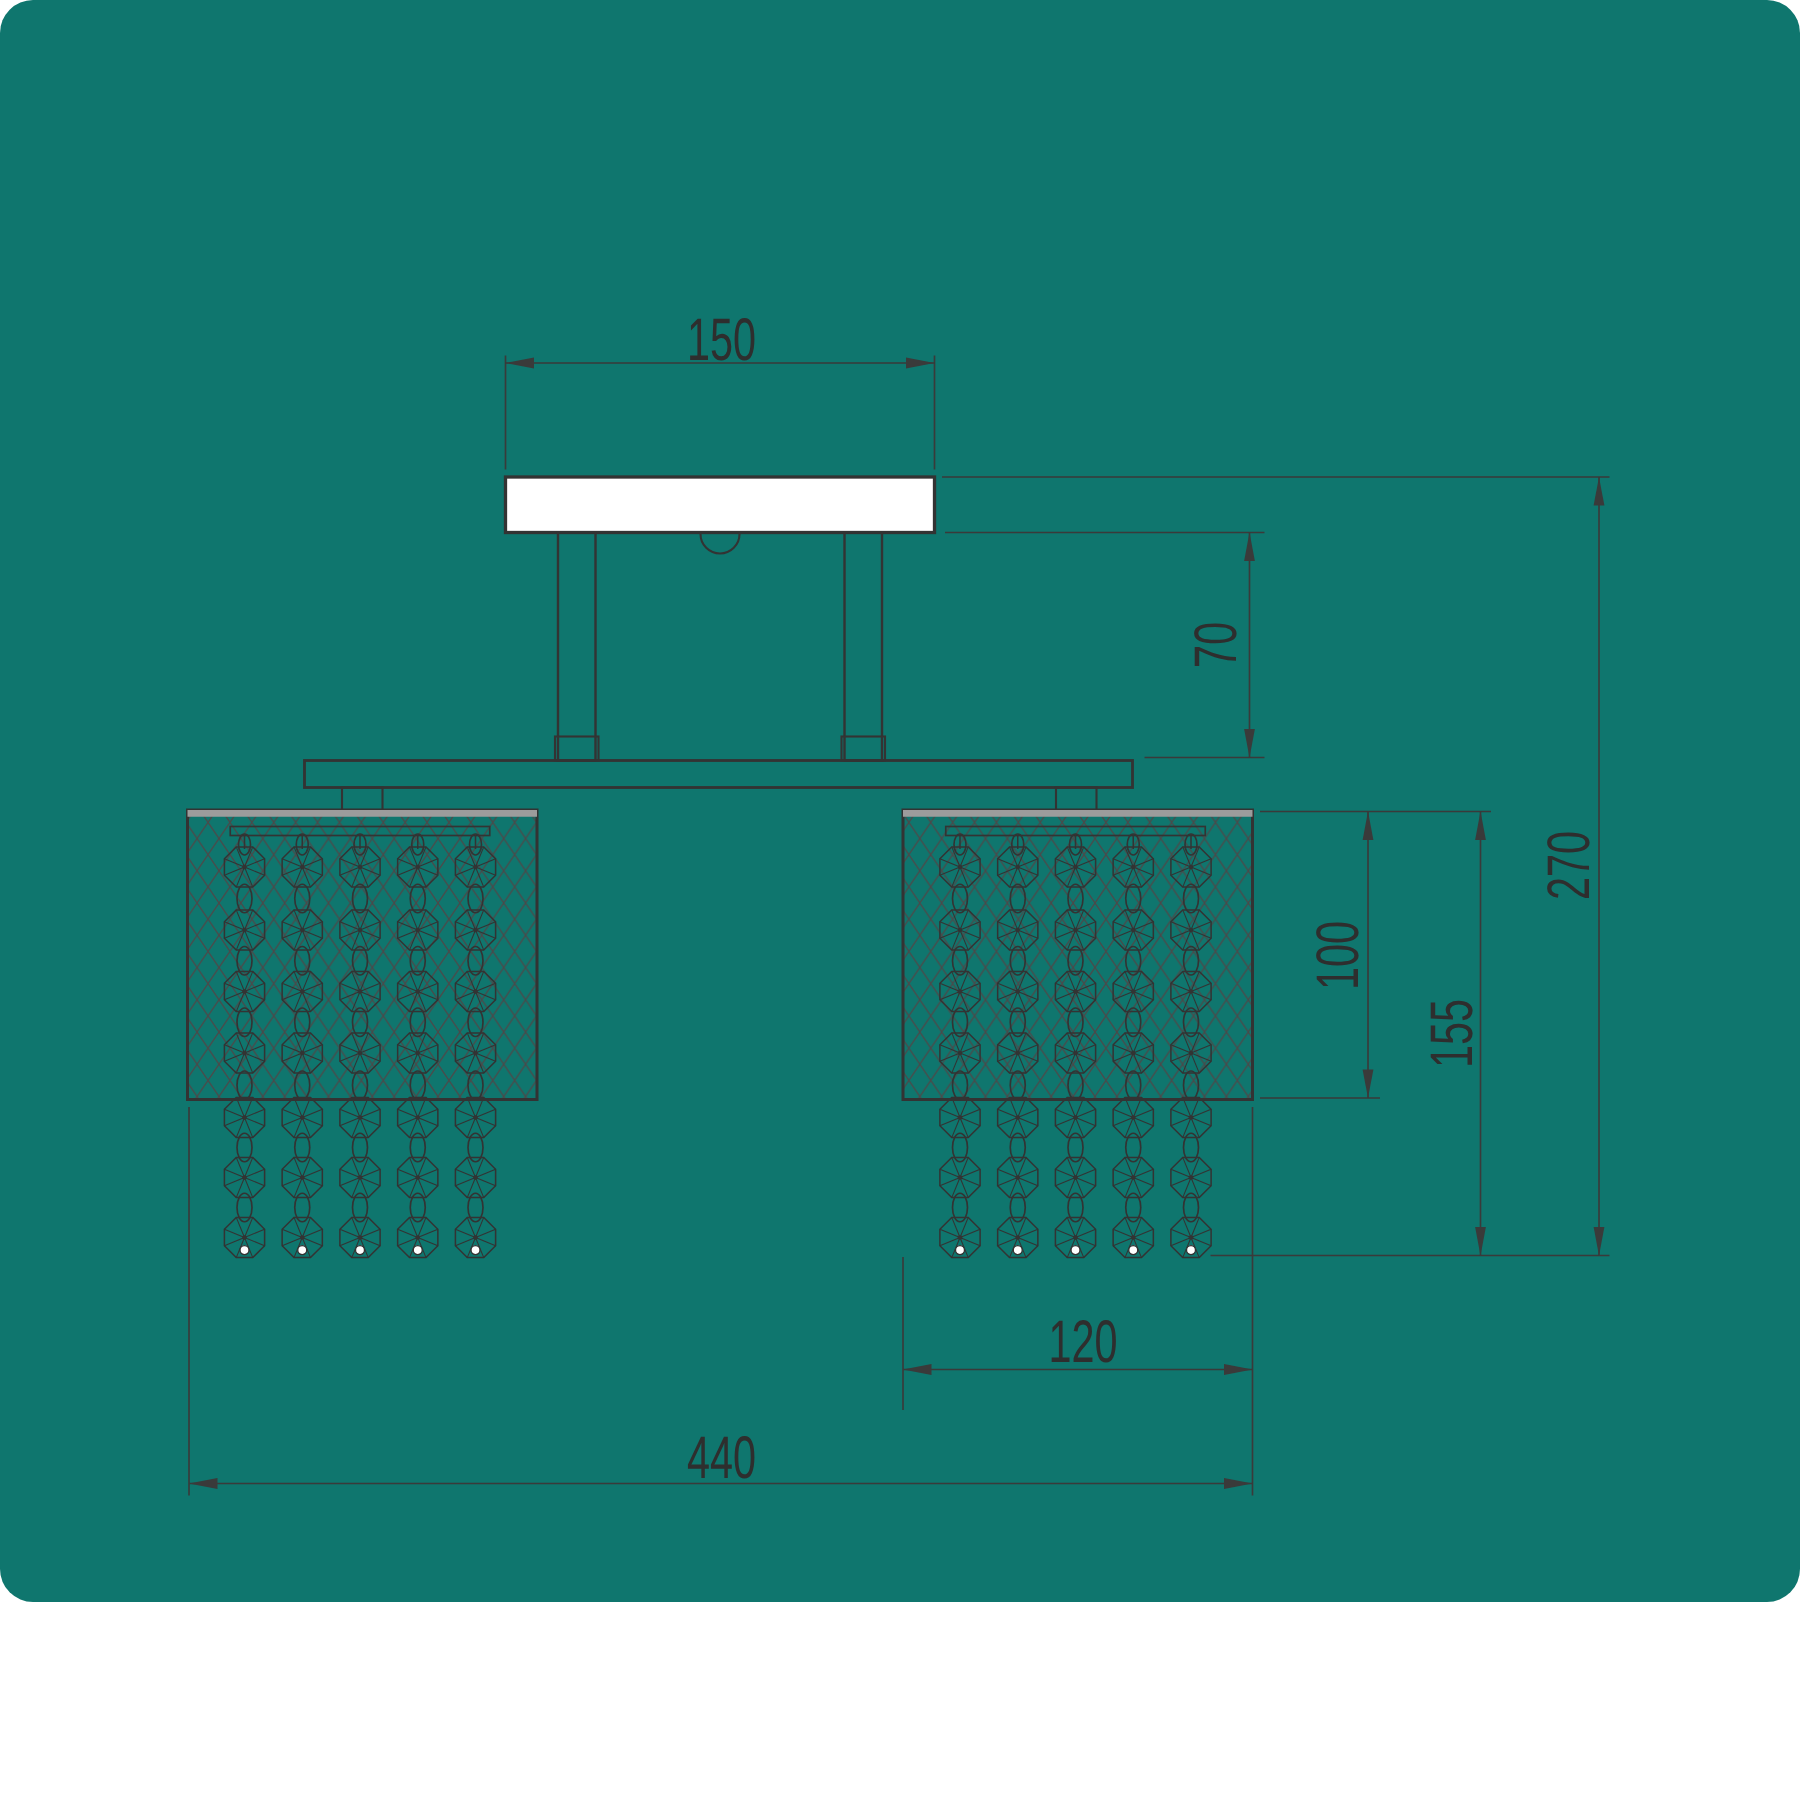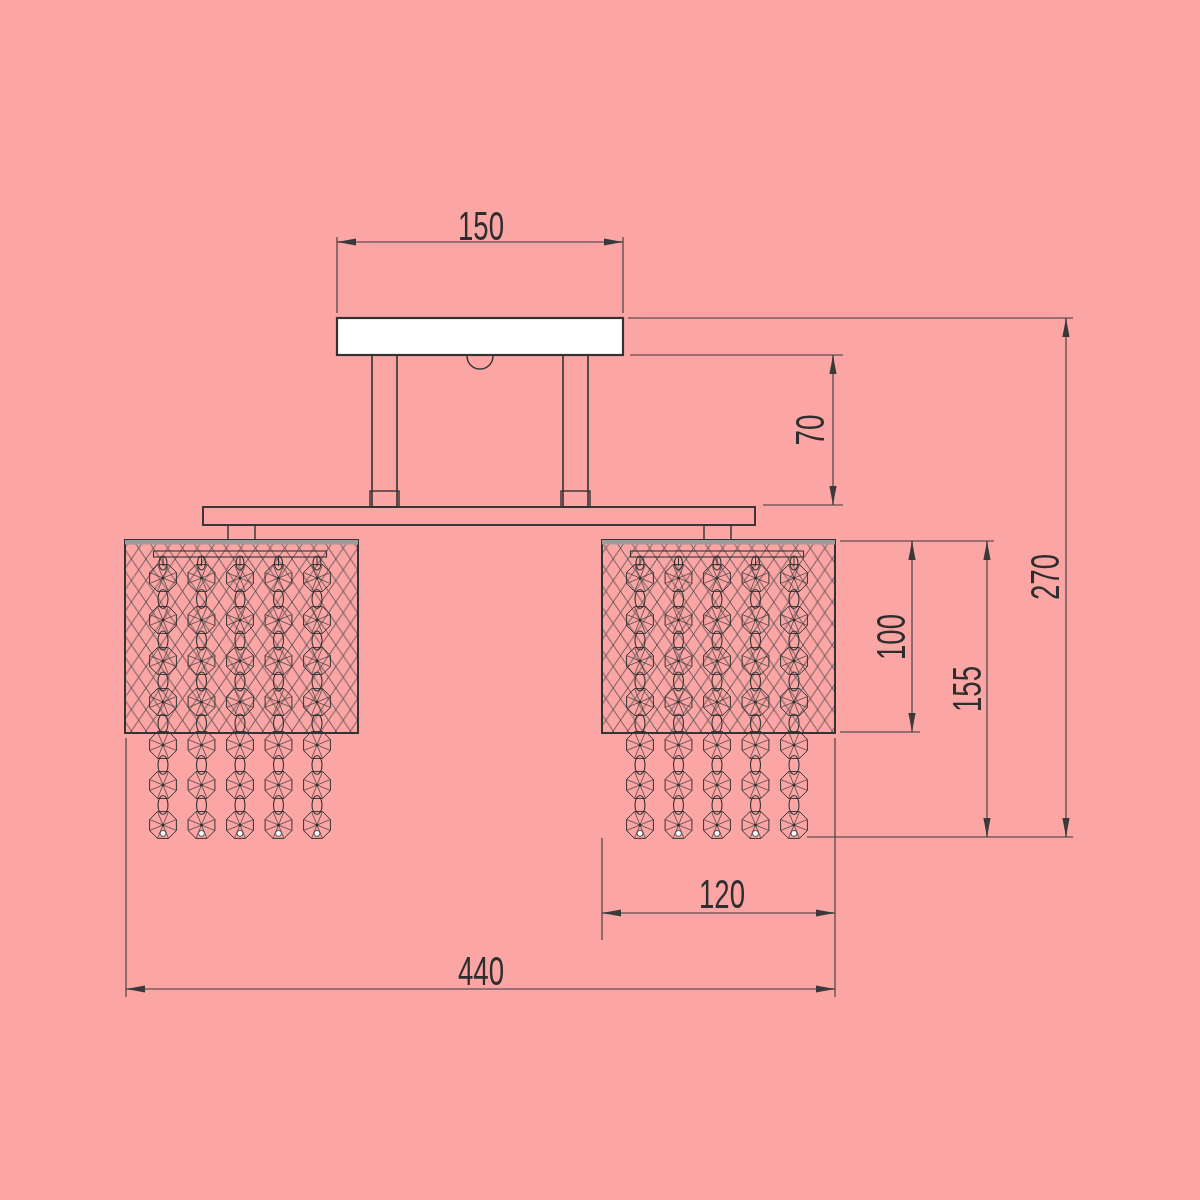--- a/index.html
+++ b/index.html
@@ -1,16 +1,16 @@
 <!DOCTYPE html>
 <html><head>
 <meta charset="utf-8">
 <style>
   html,body{margin:0;padding:0;background:#ffffff;}
-  .canvas{width:1200px;height:1200px;background:#fca5a5;position:relative;overflow:hidden;}
+  .canvas{width:1200px;height:1068px;background:#0f766e;position:relative;overflow:hidden;border-radius:22px;}
   svg{display:block;}
   text{font-family:"Liberation Sans", sans-serif;}
 </style>
 </head>
 <body>
 
 <div class="canvas">
   <svg id="drawing" width="1200" height="1200" viewBox="0 0 1200 1200">
       <defs>
         <pattern id="mesh" width="14.6" height="21.5" patternUnits="userSpaceOnUse">

